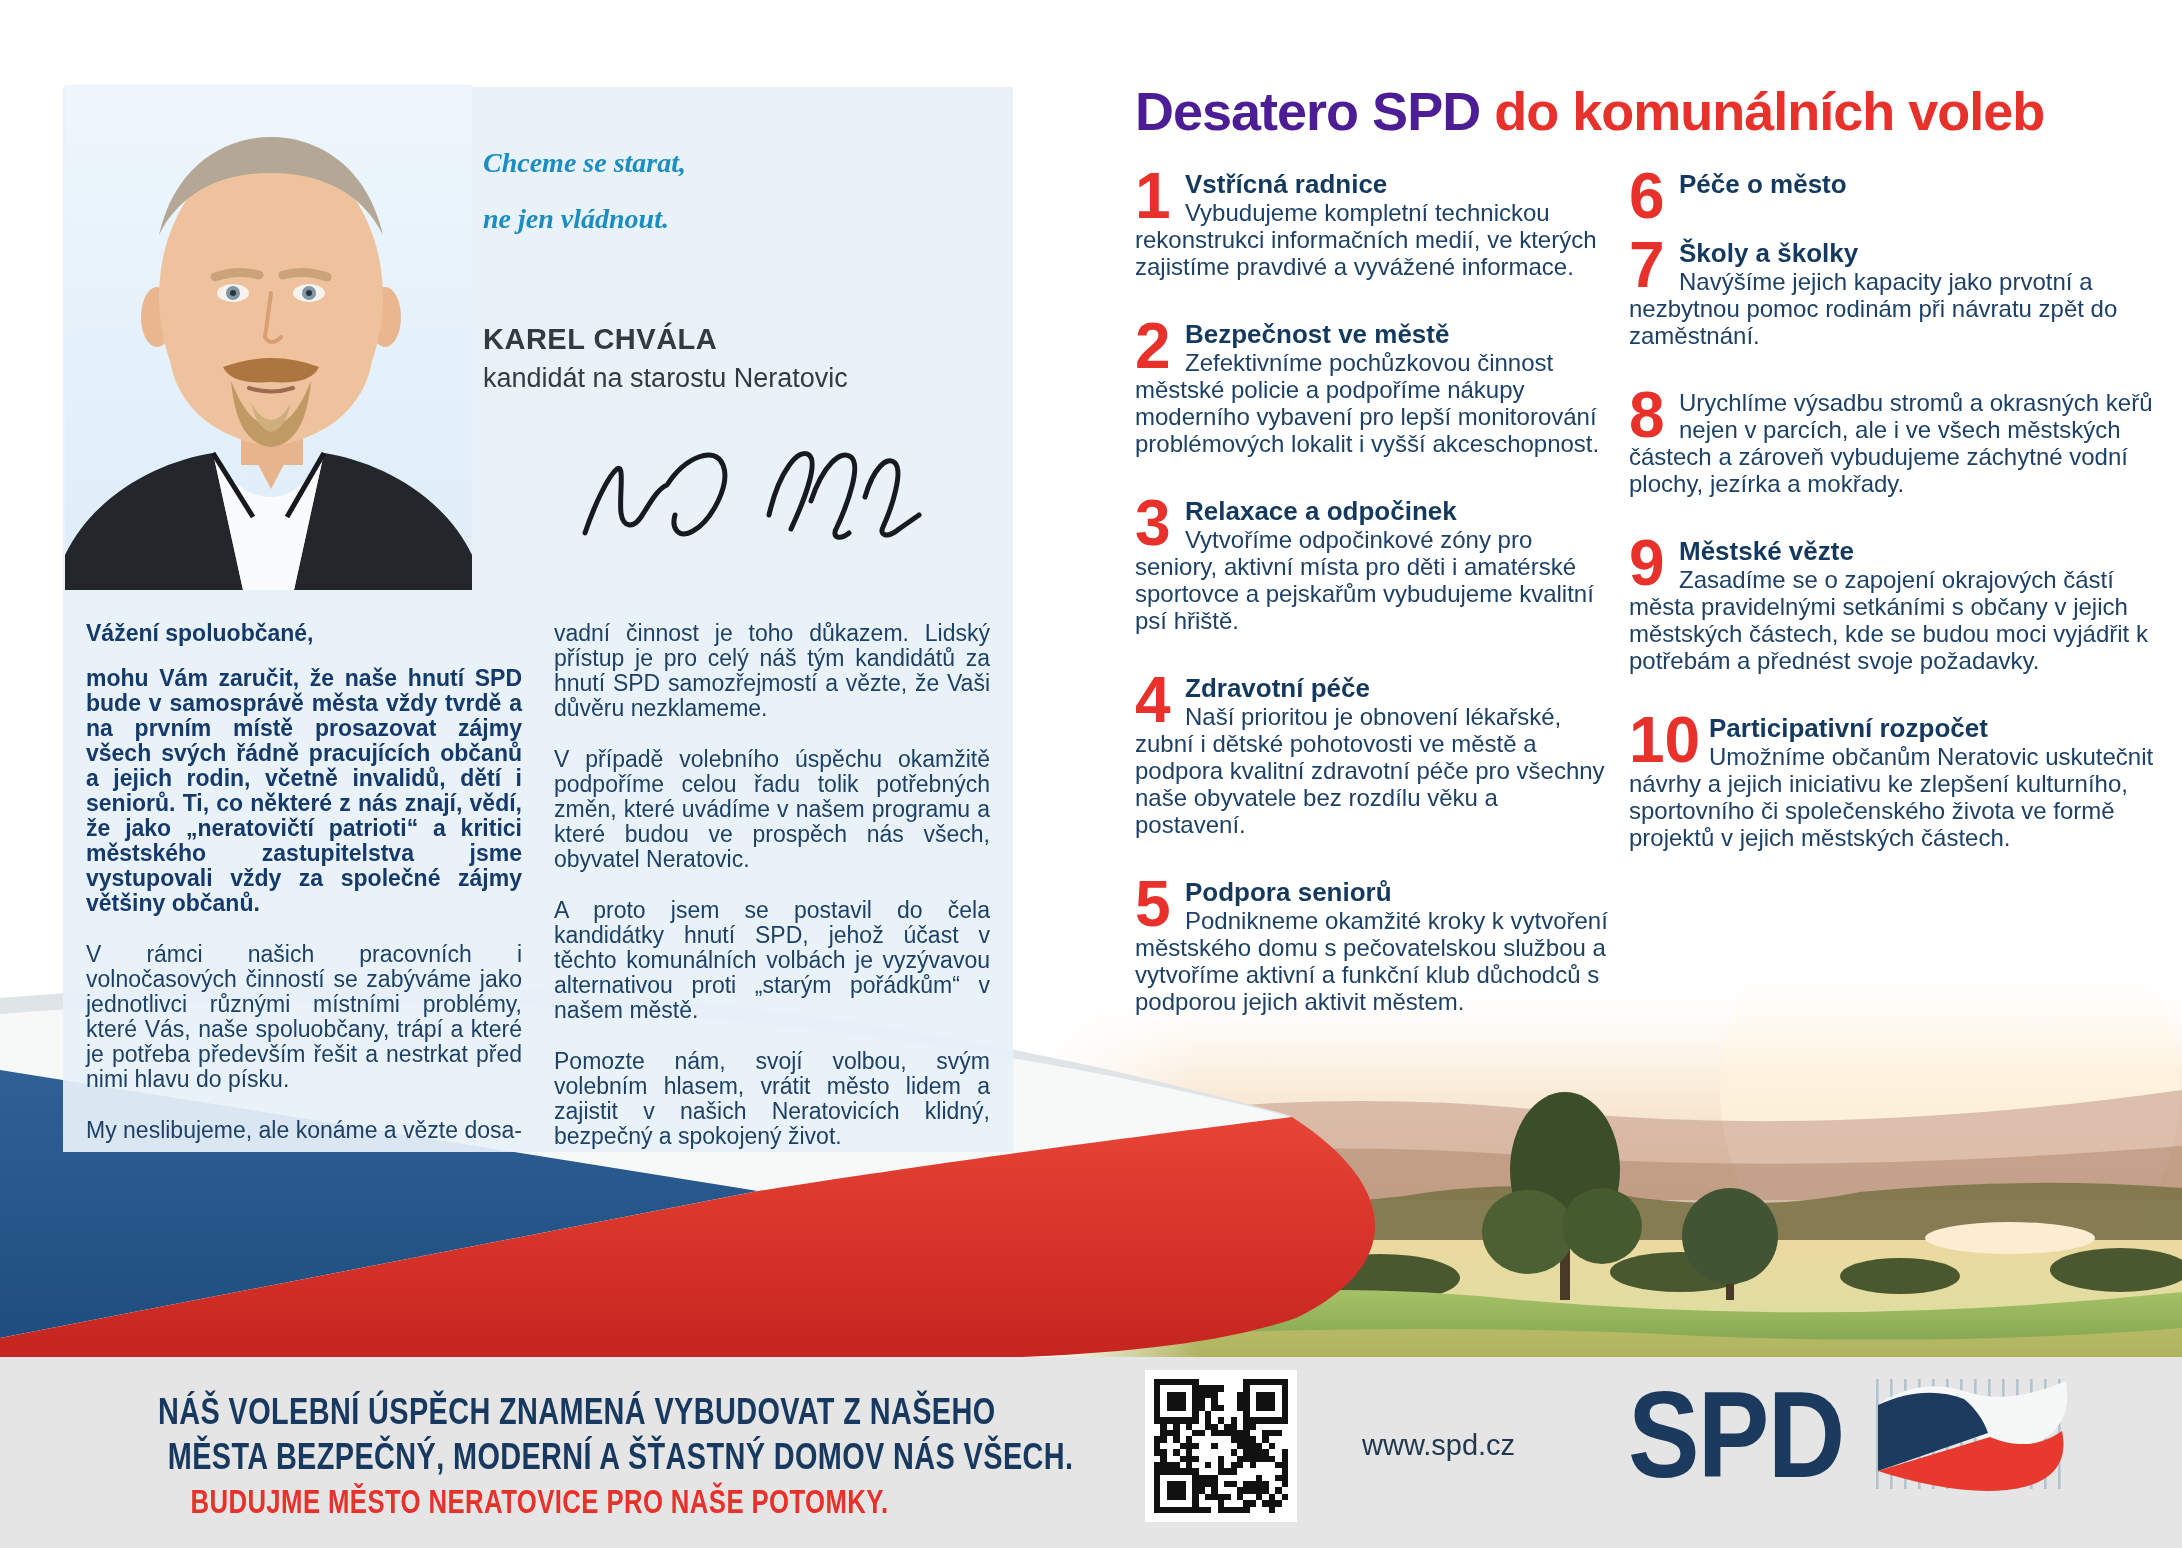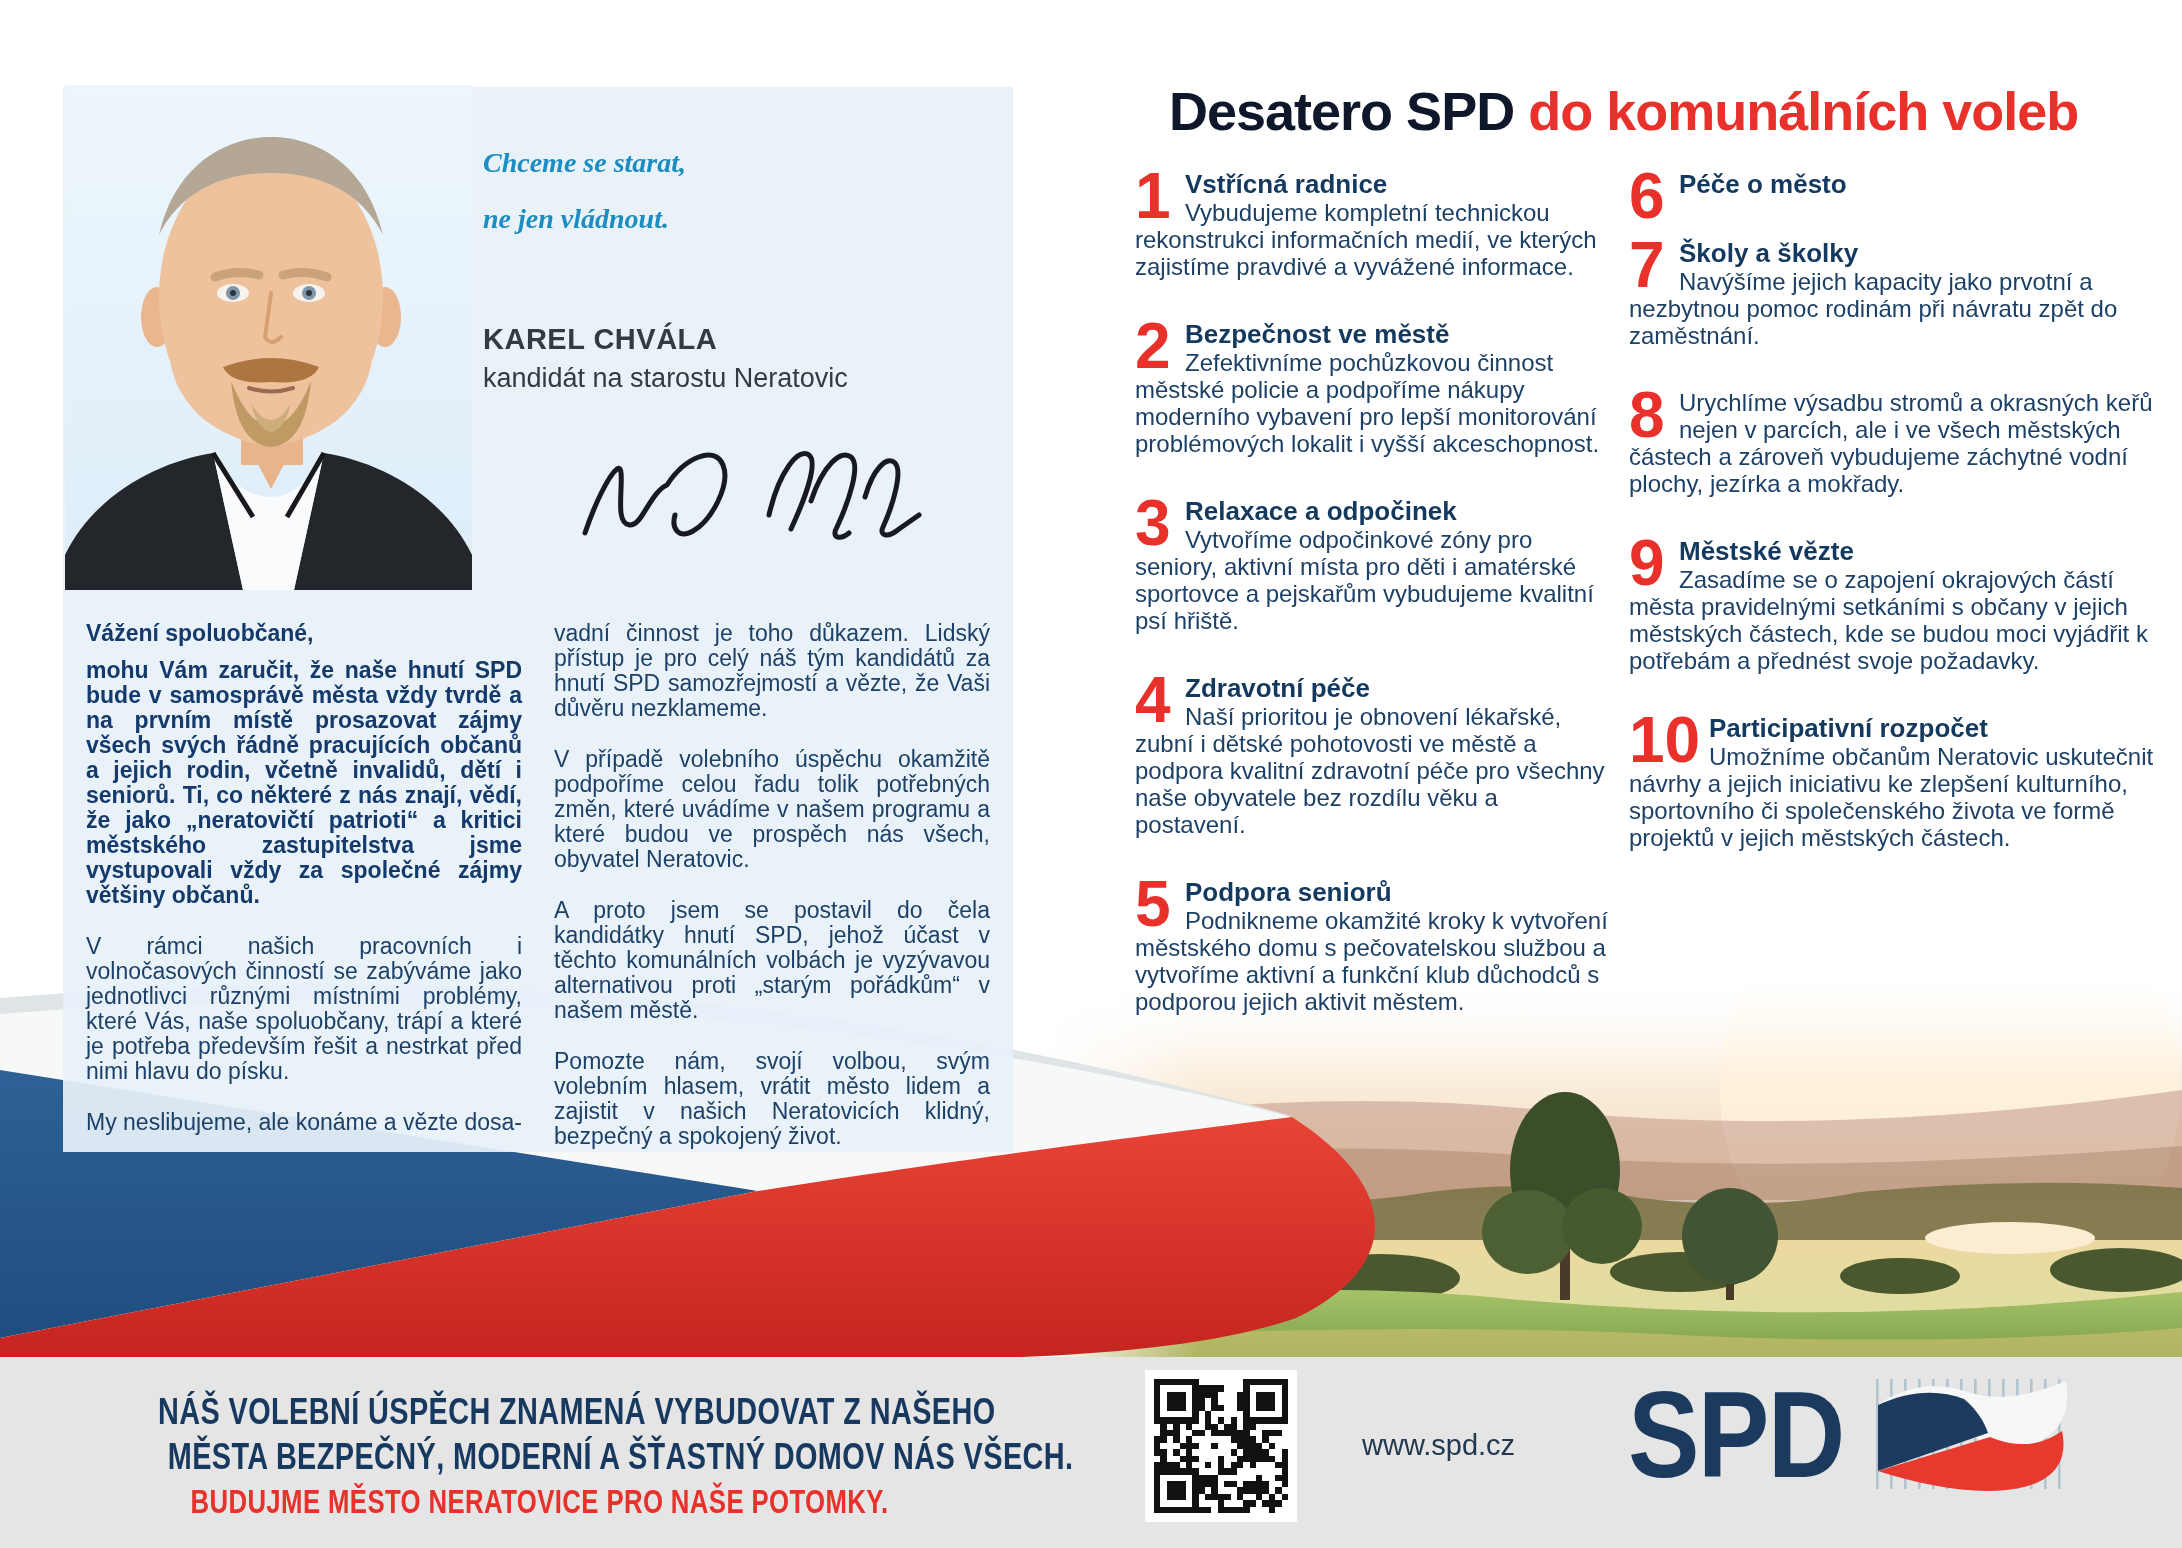--- a/index.html
+++ b/index.html
@@ -15,26 +15,26 @@
   .photo{position:absolute;left:2px;top:-2px;width:407px;height:507px;overflow:hidden;}
   .slogan{position:absolute;left:420px;top:48px;font-family:"Liberation Serif", serif;
           font-style:italic;font-weight:bold;font-size:28px;line-height:56px;color:#1b8dc2;}
   .cand-name{position:absolute;left:420px;top:236px;font-size:29px;font-weight:bold;color:#323a42;letter-spacing:.5px;}
   .cand-role{position:absolute;left:420px;top:276px;font-size:27px;color:#323a42;}
   .signature{position:absolute;left:510px;top:350px;width:380px;height:130px;}
   .cols{position:absolute;left:23px;top:534px;width:904px;display:flex;gap:32px;}
   .col{width:436px;font-size:23px;line-height:25px;text-align:justify;color:#1d4066;}
   .col p{margin:0 0 26px 0;}
   .col p.b{font-weight:bold;color:#14396b;}
-  .col p.greet{font-weight:bold;color:#14396b;margin-bottom:12px;}
+  .col p.greet{font-weight:bold;color:#14396b;margin-bottom:20px;}
 
   
   .desatero{position:absolute;left:1135px;top:80px;width:1020px;z-index:2;}
   .d-title{font-size:54px;line-height:62px;font-weight:bold;letter-spacing:-1px;margin:0 0 28px 0;white-space:nowrap;}
-  .d-title .main{color:#0f172a;margin-left:34px;}
+  .d-title .main{color:#4c1d95;}
   .d-title .accent{color:#e8312a;}
   .d-cols{display:flex;gap:16px;}
   .d-col{width:478px;}
   .d-col.right{width:526px;}
   .ditem{margin-bottom:40px;overflow:visible;}
   .dnum{float:left;width:50px;height:54px;font-size:64px;line-height:52px;font-weight:bold;color:#e8312a;}
   .dnum.wide{width:80px;}
   .ditem h3{margin:0;font-size:26px;line-height:29px;font-weight:bold;color:#14395f;}
   .ditem p{margin:0;font-size:24px;line-height:27px;color:#1d4066;}
 

